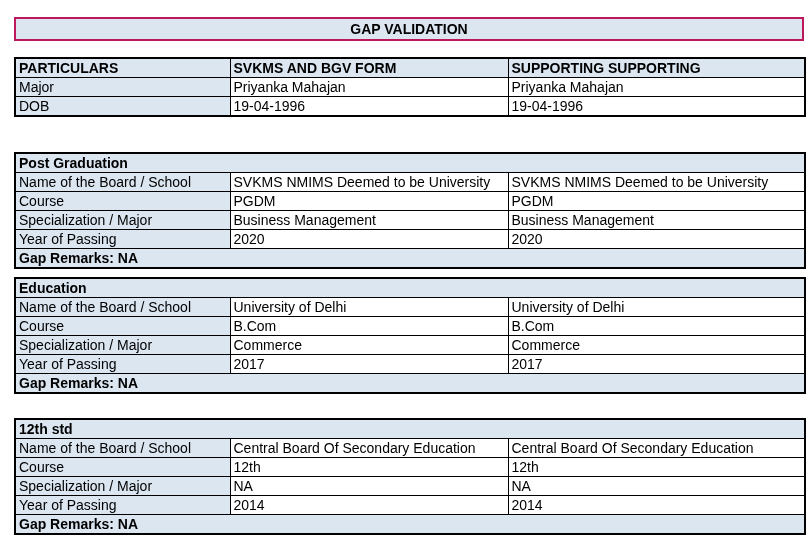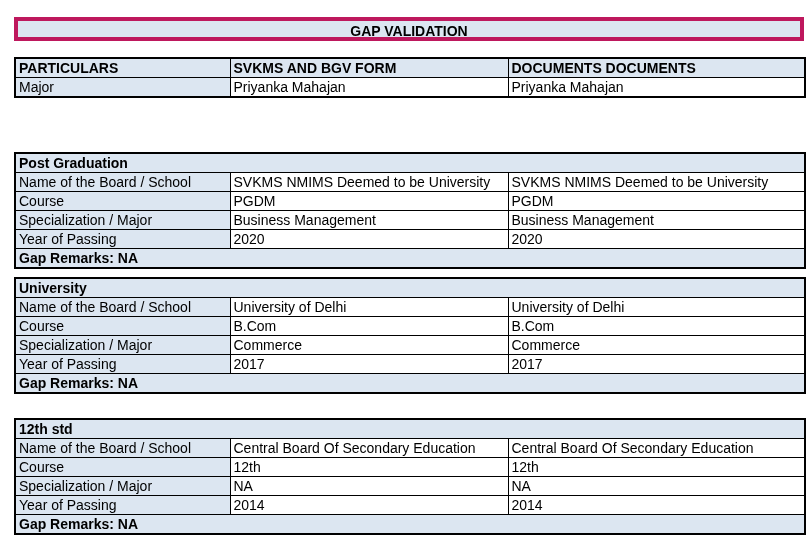--- a/index.html
+++ b/index.html
@@ -17,21 +17,21 @@
     background: #ffffff;
     overflow: hidden;
   }
   .title-bar {
     position: absolute;
     left: 14px;
     top: 17px;
     width: 790px;
     height: 24px;
     background: #dce6f1;
-    border: 4px solid #be185d;
+    border: 2px solid #be185d;
     font-size: 14px;
     font-weight: bold;
     text-align: center;
     line-height: 20px;
   }
   table.grid {
     position: absolute;
     left: 14px;
     border-collapse: collapse;
     table-layout: fixed;
@@ -67,27 +67,32 @@
   <table class="grid" id="summary-table">
     <colgroup>
         <col style="width:215px">
         <col style="width:278px">
         <col style="width:297px">
       </colgroup>
     <tbody>
         <tr>
       <td class="shade bold">PARTICULARS</td>
       <td class="shade bold">SVKMS AND BGV FORM</td>
-      <td class="shade bold">DOCUMENTS DOCUMENTS</td>
+      <td class="shade bold">SUPPORTING SUPPORTING</td>
     </tr>
     <tr>
       <td class="shade">Major</td>
       <td>Priyanka Mahajan</td>
       <td>Priyanka Mahajan</td>
     </tr>
+    <tr>
+      <td class="shade">DOB</td>
+      <td>19-04-1996</td>
+      <td>19-04-1996</td>
+    </tr>
   </tbody>
     </table>
 
   <table class="grid" id="section-table-0">
     <colgroup>
         <col style="width:215px">
         <col style="width:278px">
         <col style="width:297px">
       </colgroup>
     <tbody>
@@ -121,21 +126,21 @@
     </table>
 
   <table class="grid" id="section-table-1">
     <colgroup>
         <col style="width:215px">
         <col style="width:278px">
         <col style="width:297px">
       </colgroup>
     <tbody>
         <tr>
-      <td colspan="3" class="shade bold">University</td>
+      <td colspan="3" class="shade bold">Education</td>
     </tr>
     <tr>
       <td class="shade">Name of the Board / School</td>
       <td>University of Delhi</td>
       <td>University of Delhi</td>
     </tr>
     <tr>
       <td class="shade">Course</td>
       <td>B.Com</td>
       <td>B.Com</td>

